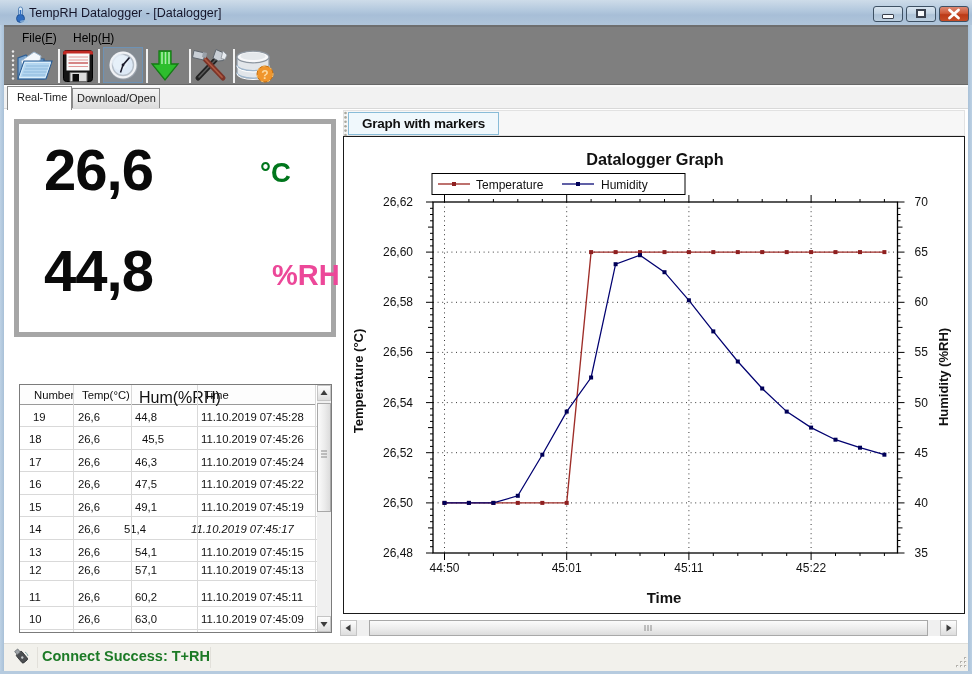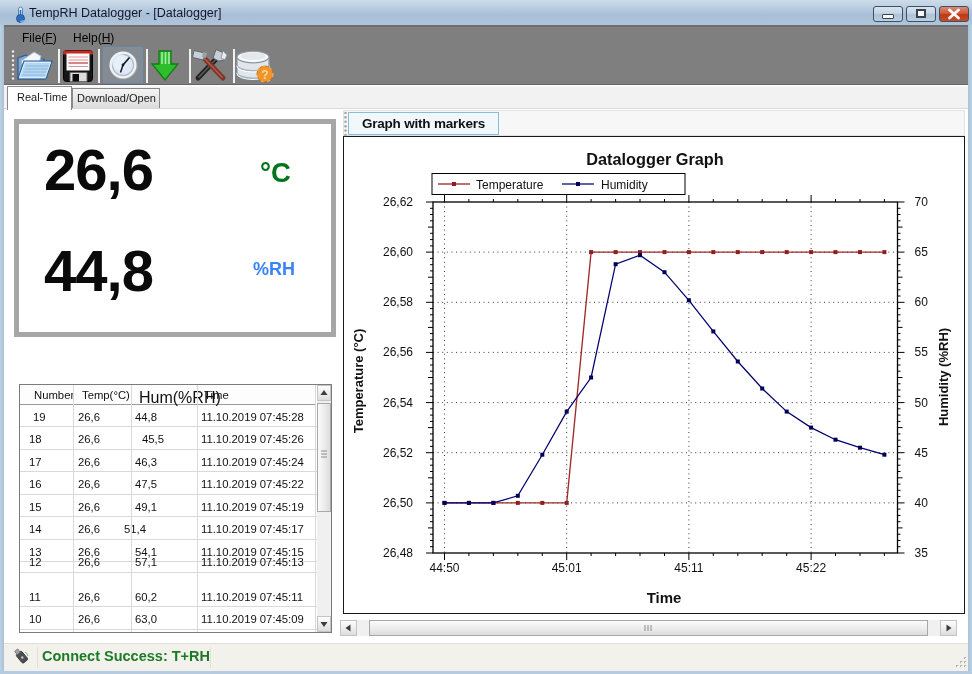--- a/index.html
+++ b/index.html
@@ -35,21 +35,21 @@
 #tab1 { left:7px; top:86px; width:65px; height:24px; background:#fff; border:1px solid #898989; border-bottom:none; }
 #tab2 { left:72px; top:88px; width:88px; height:20px; background:linear-gradient(to bottom,#f4f4f4,#dcdcdc); border:1px solid #898989; border-bottom:none; }
 #tabline { left:4px; top:108px; width:964px; height:1px; background:#d9d9d9; }
 .tabtext { font-size:11px; color:#1a1a1a; }
 
 
 #display { left:14px; top:119px; width:322px; height:218px; background:#fff; border:5px solid #a6a6a6; }
 #bigtemp { left:44px; top:136px; font-size:58px; font-weight:bold; color:#0a0a0a; letter-spacing:-1px;}
 #bighum  { left:44px; top:237px; font-size:58px; font-weight:bold; color:#0a0a0a; letter-spacing:-1px;}
 #unitC   { left:260px; top:157px; font-size:27.5px; font-weight:bold; color:#00761c; }
-#unitRH  { left:253px; top:259px; font-size:18px; font-weight:bold; color:#3b82f6; }
+#unitRH  { left:272px; top:259px; font-size:29px; font-weight:bold; color:#ec4899; }
 
 
 #tablepanel { left:19px; top:384px; width:313px; height:249px; background:#fff; border:1px solid #7b7b7b; }
 .trow { position:absolute; left:0; width:100%; height:21.5px; border-bottom:1px solid #d9d9d9; }
 .tcell { position:absolute; top:5px; font-size:11.3px; color:#111; white-space:nowrap; }
 .vline { position:absolute; top:0; width:1px; background:#d9d9d9; }
 
 
 .sb-track { background:#f0f0f0; }
 .sb-btn { background:linear-gradient(to bottom,#fdfdfd,#eeeeee 50%,#dddddd); border:1px solid #c4c4c4; }
@@ -229,29 +229,29 @@
     <div class="trow" style="top:110.5px;">
       <div class="tcell" style="left:9px;">15</div>
       <div class="tcell" style="left:58px;">26,6</div>
       <div class="tcell" style="left:115px;">49,1</div>
       <div class="tcell" style="left:181px;">11.10.2019 07:45:19</div>
     </div>
     <div class="trow" style="top:133.0px;">
       <div class="tcell" style="left:9px;">14</div>
       <div class="tcell" style="left:58px;">26,6</div>
       <div class="tcell" style="left:104px;">51,4</div>
-      <div class="tcell" style="left:181px;">11.10.2019 07:45:17</div>
+      <div class="tcell" style="left:171px;font-style:italic;">11.10.2019 07:45:17</div>
     </div>
     <div class="trow" style="top:155.5px;">
       <div class="tcell" style="left:9px;">13</div>
       <div class="tcell" style="left:58px;">26,6</div>
       <div class="tcell" style="left:115px;">54,1</div>
       <div class="tcell" style="left:181px;">11.10.2019 07:45:15</div>
     </div>
-    <div class="trow" style="top:166px;">
+    <div class="trow" style="top:174px;">
       <div class="tcell" style="left:9px;">12</div>
       <div class="tcell" style="left:58px;">26,6</div>
       <div class="tcell" style="left:115px;">57,1</div>
       <div class="tcell" style="left:181px;">11.10.2019 07:45:13</div>
     </div>
     <div class="trow" style="top:200.5px;">
       <div class="tcell" style="left:9px;">11</div>
       <div class="tcell" style="left:58px;">26,6</div>
       <div class="tcell" style="left:115px;">60,2</div>
       <div class="tcell" style="left:181px;">11.10.2019 07:45:11</div>

